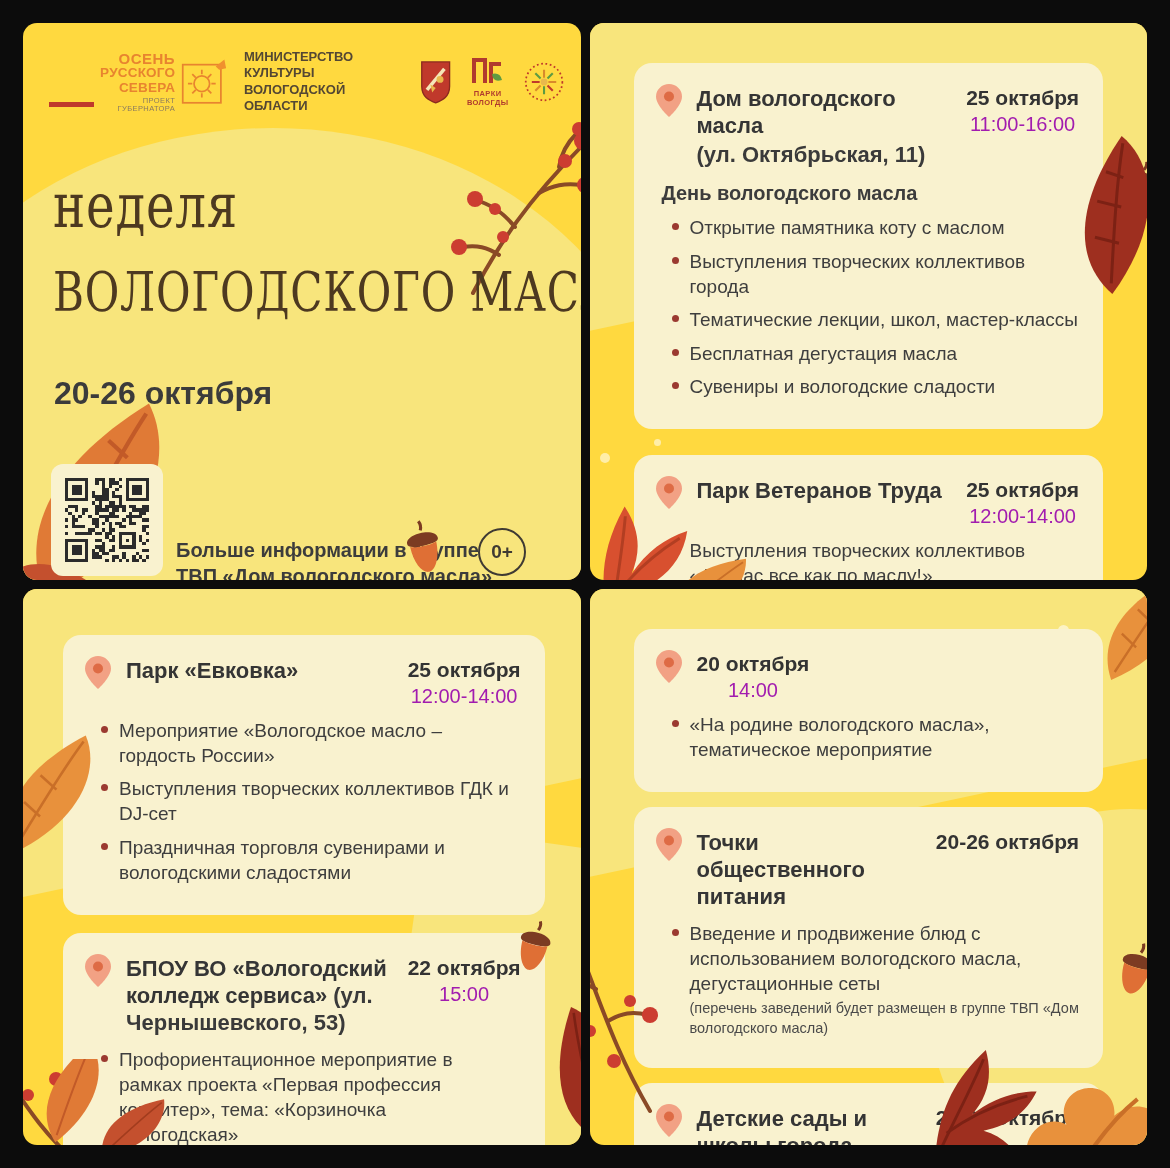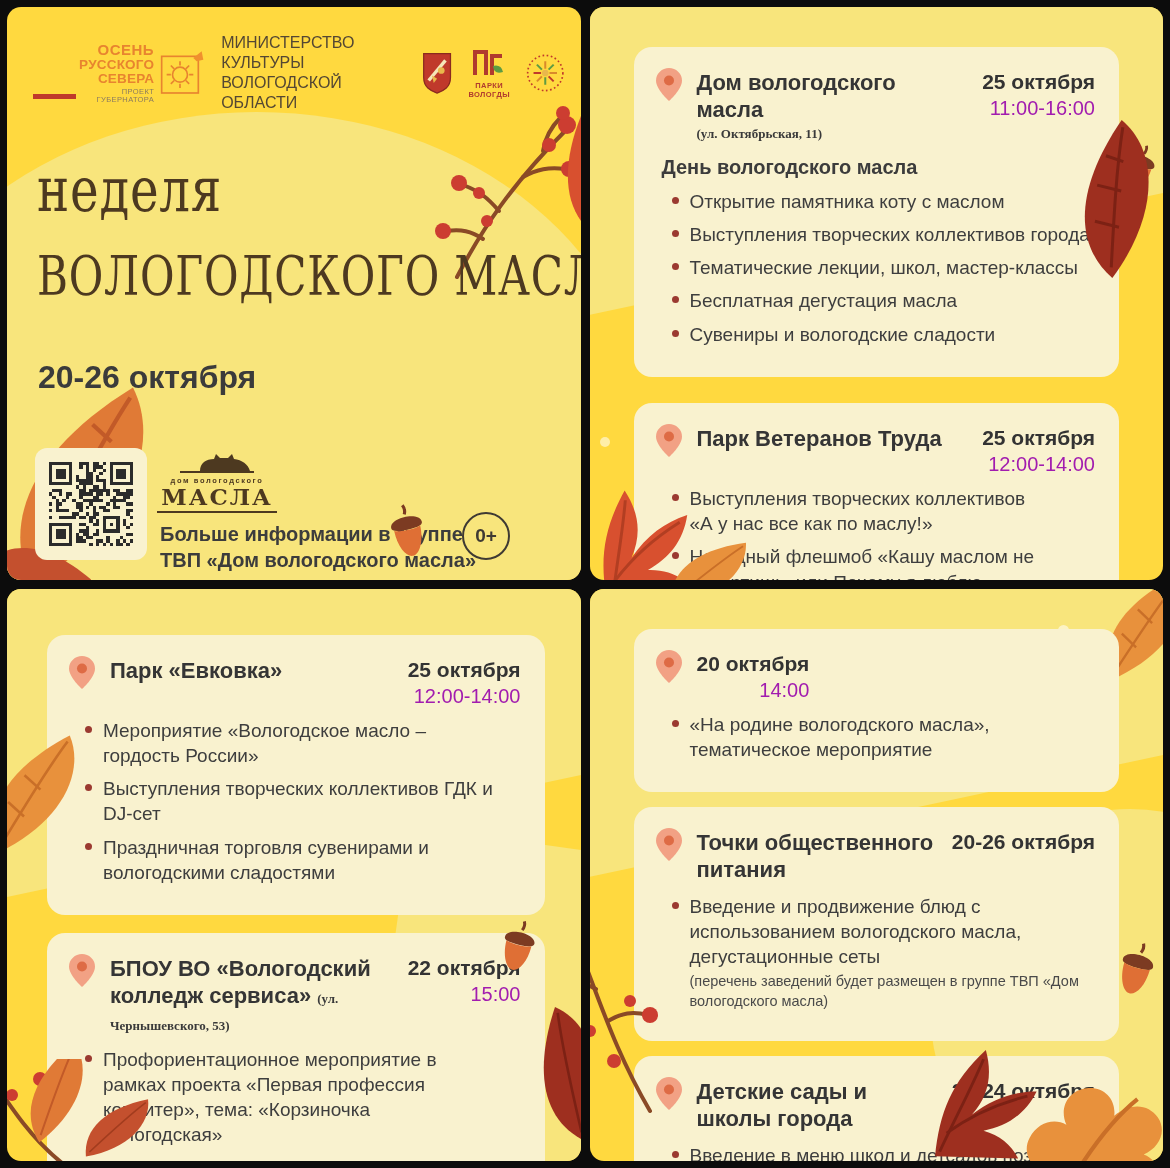--- a/index.html
+++ b/index.html
@@ -1,33 +1,33 @@
 <!DOCTYPE html>
 <html><head>
 <meta charset="utf-8">
 <style>
   html,body{margin:0;padding:0;background:#000;}
   #poster{
     width:1170px;height:1168px;background:#0c0c0c;box-sizing:border-box;
-    padding:7px;display:grid;grid-template-columns:1fr 1fr;grid-template-rows:1fr 1fr;gap:9px;
+    padding:23px;display:grid;grid-template-columns:1fr 1fr;grid-template-rows:1fr 1fr;gap:9px;
     font-family:"Liberation Sans", sans-serif;position:relative;overflow:hidden;
   }
   .panel{position:relative;background:#FFD93F;border-radius:14px;overflow:hidden;}
   .blob{position:absolute;background:#F8E57C;}
   .dotw{position:absolute;border-radius:50%;background:rgba(255,255,255,.55);}
   
   .cards{position:relative;z-index:2;display:flex;flex-direction:column;margin-left:12px;}
   .card{background:#F9F2CF;border-radius:18px;padding:20px 24px 22px 22px;position:relative;}
   .card-head{display:flex;gap:15px;align-items:flex-start;}
   .pin{flex:none;margin-top:1px;}
   .twrap{flex:1;min-width:0;padding-top:3px;}
   .twrap h3{margin:0;font-size:22px;line-height:1.22;color:#353535;font-weight:bold;}
-  .addr{font-size:13px;font-weight:bold;color:#3a3a3a;font-family:Liberation Serif, serif;}
+  .addr{font-size:22px;font-weight:bold;color:#3a3a3a;}
   .addr.block{display:block;margin-top:2px;}
-  .when{flex:none;text-align:right;padding-top:3px;}
+  .when{flex:none;text-align:center;padding-top:3px;}
   .date{font-size:21px;font-weight:bold;color:#333;white-space:nowrap;}
   .time{font-size:20px;color:#a21caf;margin-top:3px;white-space:nowrap;}
   .intro{font-weight:bold;font-size:20px;color:#3c3c3c;margin:14px 0 2px 6px;}
   ul.blist{list-style:none;margin:10px 0 0 0;padding:0 0 0 16px;}
   ul.blist li{display:flex;gap:11px;margin:8px 0;font-size:19px;line-height:1.33;color:#3e3e3e;}
   .bdot{width:7px;height:7px;border-radius:50%;background:#9B3A30;margin-top:8px;flex:none;}
   .btext{min-width:0;}
   .note{font-size:14.5px;color:#4a4a4a;margin-top:3px;}
   
   .p-tr .cards{padding:40px 44px 0 32px;gap:26px;}
@@ -35,21 +35,21 @@
   .p-br .cards{padding:40px 44px 0 32px;gap:15px;}
   
   .logos{position:absolute;left:26px;top:26px;right:16px;display:flex;align-items:center;gap:16px;z-index:3;}
   .osen{display:flex;align-items:center;gap:6px;}
   .osen-t{text-align:right;line-height:1.05;}
   .osen-t .l1{font-size:15px;font-weight:bold;color:#E8842F;letter-spacing:.5px;}
   .osen-t .l2{font-size:13.5px;font-weight:bold;color:#E8842F;letter-spacing:.2px;}
   .osen-t .l3row{display:flex;align-items:center;justify-content:flex-end;gap:1px;margin-top:2px;}
   .osen-t .bar{width:52px;height:5px;background:#C0392B;}
   .osen-t .l3{font-size:7.5px;color:#8a7a5f;letter-spacing:.4px;}
-  .ministry{line-height:1.25;font-size:16px;font-weight:normal;color:#544733;}
+  .ministry{line-height:1.25;font-size:13px;font-weight:bold;color:#544733;}
   .parki{text-align:center;line-height:1;}
   .parki .pt{font-size:7.5px;font-weight:bold;color:#B03A2E;letter-spacing:.4px;line-height:1.2;}
   .hero-title{position:absolute;left:30px;z-index:3;color:#4D3920;
     font-family:"DejaVu Serif", serif;font-weight:400;white-space:nowrap;
     transform:scaleX(.78);transform-origin:0 0;letter-spacing:1px;}
   .ht1{top:146px;font-size:62px;}
   .ht2{top:238px;font-size:54px;}
   .hero-dates{position:absolute;left:31px;top:352px;font-size:32px;font-weight:bold;color:#3b3b3b;z-index:3;}
   .qr-plate{position:absolute;left:28px;top:441px;width:112px;height:112px;background:#F9F2CF;border-radius:12px;z-index:3;display:flex;align-items:center;justify-content:center;}
   .qr-plate svg{width:98px;height:98px;shape-rendering:crispEdges;}
@@ -192,29 +192,20 @@
         <g fill="#2b2b2b">
           <rect x="4" y="4" width="3" height="3"></rect>
             <rect x="22" y="4" width="3" height="3"></rect>
             <rect x="4" y="22" width="3" height="3"></rect>
           <rect x="20" y="20" width="1" height="1"></rect>
         </g>
         <path id="qr-mods" fill="#2b2b2b" d="M11 2h1v1h-1zM12 2h1v1h-1zM13 2h1v1h-1zM15 2h1v1h-1zM16 2h1v1h-1zM18 2h1v1h-1zM11 3h1v1h-1zM13 3h1v1h-1zM15 3h1v1h-1zM16 3h1v1h-1zM17 3h1v1h-1zM13 4h1v1h-1zM15 4h1v1h-1zM18 4h1v1h-1zM13 5h1v1h-1zM14 5h1v1h-1zM17 5h1v1h-1zM10 6h1v1h-1zM13 6h1v1h-1zM14 6h1v1h-1zM16 6h1v1h-1zM10 7h1v1h-1zM11 7h1v1h-1zM12 7h1v1h-1zM13 7h1v1h-1zM14 7h1v1h-1zM16 7h1v1h-1zM17 7h1v1h-1zM18 7h1v1h-1zM11 8h1v1h-1zM12 8h1v1h-1zM13 8h1v1h-1zM14 8h1v1h-1zM18 8h1v1h-1zM10 9h1v1h-1zM12 9h1v1h-1zM15 9h1v1h-1zM16 9h1v1h-1zM18 9h1v1h-1zM3 10h1v1h-1zM4 10h1v1h-1zM5 10h1v1h-1zM11 10h1v1h-1zM12 10h1v1h-1zM14 10h1v1h-1zM15 10h1v1h-1zM16 10h1v1h-1zM17 10h1v1h-1zM18 10h1v1h-1zM19 10h1v1h-1zM21 10h1v1h-1zM22 10h1v1h-1zM25 10h1v1h-1zM26 10h1v1h-1zM2 11h1v1h-1zM5 11h1v1h-1zM7 11h1v1h-1zM8 11h1v1h-1zM11 11h1v1h-1zM12 11h1v1h-1zM13 11h1v1h-1zM14 11h1v1h-1zM16 11h1v1h-1zM17 11h1v1h-1zM19 11h1v1h-1zM22 11h1v1h-1zM23 11h1v1h-1zM24 11h1v1h-1zM25 11h1v1h-1zM26 11h1v1h-1zM3 12h1v1h-1zM7 12h1v1h-1zM11 12h1v1h-1zM15 12h1v1h-1zM16 12h1v1h-1zM21 12h1v1h-1zM24 12h1v1h-1zM25 12h1v1h-1zM4 13h1v1h-1zM6 13h1v1h-1zM9 13h1v1h-1zM12 13h1v1h-1zM13 13h1v1h-1zM14 13h1v1h-1zM15 13h1v1h-1zM16 13h1v1h-1zM17 13h1v1h-1zM20 13h1v1h-1zM21 13h1v1h-1zM22 13h1v1h-1zM23 13h1v1h-1zM24 13h1v1h-1zM2 14h1v1h-1zM4 14h1v1h-1zM5 14h1v1h-1zM10 14h1v1h-1zM11 14h1v1h-1zM14 14h1v1h-1zM19 14h1v1h-1zM21 14h1v1h-1zM25 14h1v1h-1zM26 14h1v1h-1zM4 15h1v1h-1zM10 15h1v1h-1zM11 15h1v1h-1zM13 15h1v1h-1zM15 15h1v1h-1zM17 15h1v1h-1zM18 15h1v1h-1zM21 15h1v1h-1zM22 15h1v1h-1zM2 16h1v1h-1zM4 16h1v1h-1zM5 16h1v1h-1zM6 16h1v1h-1zM7 16h1v1h-1zM11 16h1v1h-1zM15 16h1v1h-1zM18 16h1v1h-1zM19 16h1v1h-1zM25 16h1v1h-1zM26 16h1v1h-1zM9 17h1v1h-1zM10 17h1v1h-1zM13 17h1v1h-1zM15 17h1v1h-1zM16 17h1v1h-1zM25 17h1v1h-1zM2 18h1v1h-1zM5 18h1v1h-1zM6 18h1v1h-1zM7 18h1v1h-1zM8 18h1v1h-1zM9 18h1v1h-1zM11 18h1v1h-1zM12 18h1v1h-1zM14 18h1v1h-1zM15 18h1v1h-1zM26 18h1v1h-1zM14 19h1v1h-1zM16 19h1v1h-1zM24 19h1v1h-1zM11 20h1v1h-1zM12 20h1v1h-1zM15 20h1v1h-1zM16 20h1v1h-1zM24 20h1v1h-1zM26 20h1v1h-1zM13 21h1v1h-1zM25 21h1v1h-1zM11 22h1v1h-1zM12 22h1v1h-1zM13 22h1v1h-1zM16 22h1v1h-1zM10 23h1v1h-1zM12 23h1v1h-1zM13 23h1v1h-1zM15 23h1v1h-1zM16 23h1v1h-1zM25 23h1v1h-1zM26 23h1v1h-1zM10 24h1v1h-1zM11 24h1v1h-1zM13 24h1v1h-1zM14 24h1v1h-1zM19 24h1v1h-1zM23 24h1v1h-1zM10 25h1v1h-1zM11 25h1v1h-1zM12 25h1v1h-1zM16 25h1v1h-1zM17 25h1v1h-1zM19 25h1v1h-1zM22 25h1v1h-1zM24 25h1v1h-1zM26 25h1v1h-1zM14 26h1v1h-1zM16 26h1v1h-1zM18 26h1v1h-1zM20 26h1v1h-1zM22 26h1v1h-1zM23 26h1v1h-1zM25 26h1v1h-1z"></path>
       </svg>
     </div>
 
-    <div class="masla">
-      <svg width="74" height="22" viewBox="0 0 74 22" style="display:block;margin:0 auto;">
-        <path d="M20 20 C20 12 26 8 34 8 L36 3 L40 7 L48 7 L52 3 L54 8 C62 9 68 13 70 20 Z" fill="#4D3920"></path>
-        <rect x="0" y="20" width="74" height="2" fill="#4D3920"></rect>
-      </svg>
-      <div class="sub">дом вологодского</div>
-      <div class="main">МАСЛА</div>
-      <div class="rule"></div>
-    </div>
 
     <div class="hero-info">
       <div>Больше информации в группе</div>
       <div>ТВП «Дом вологодского масла»</div>
     </div>
 
     <svg class="decor" style="left:377px;top:496px;transform:rotate(-12deg);z-index:3;" width="48" height="58" viewBox="0 0 60 74">
       <path d="M30 2 C32 6 32 10 30 14" stroke="#7C3B22" stroke-width="4" fill="none"></path>
       <path d="M10 28 C10 14 50 14 50 28 C50 32 44 34 30 34 C16 34 10 32 10 28 Z" fill="#7C3B22"></path>
       <path d="M13 32 C13 54 22 68 30 68 C38 68 47 54 47 32 C40 35 20 35 13 32 Z" fill="#DF6F35"></path>

